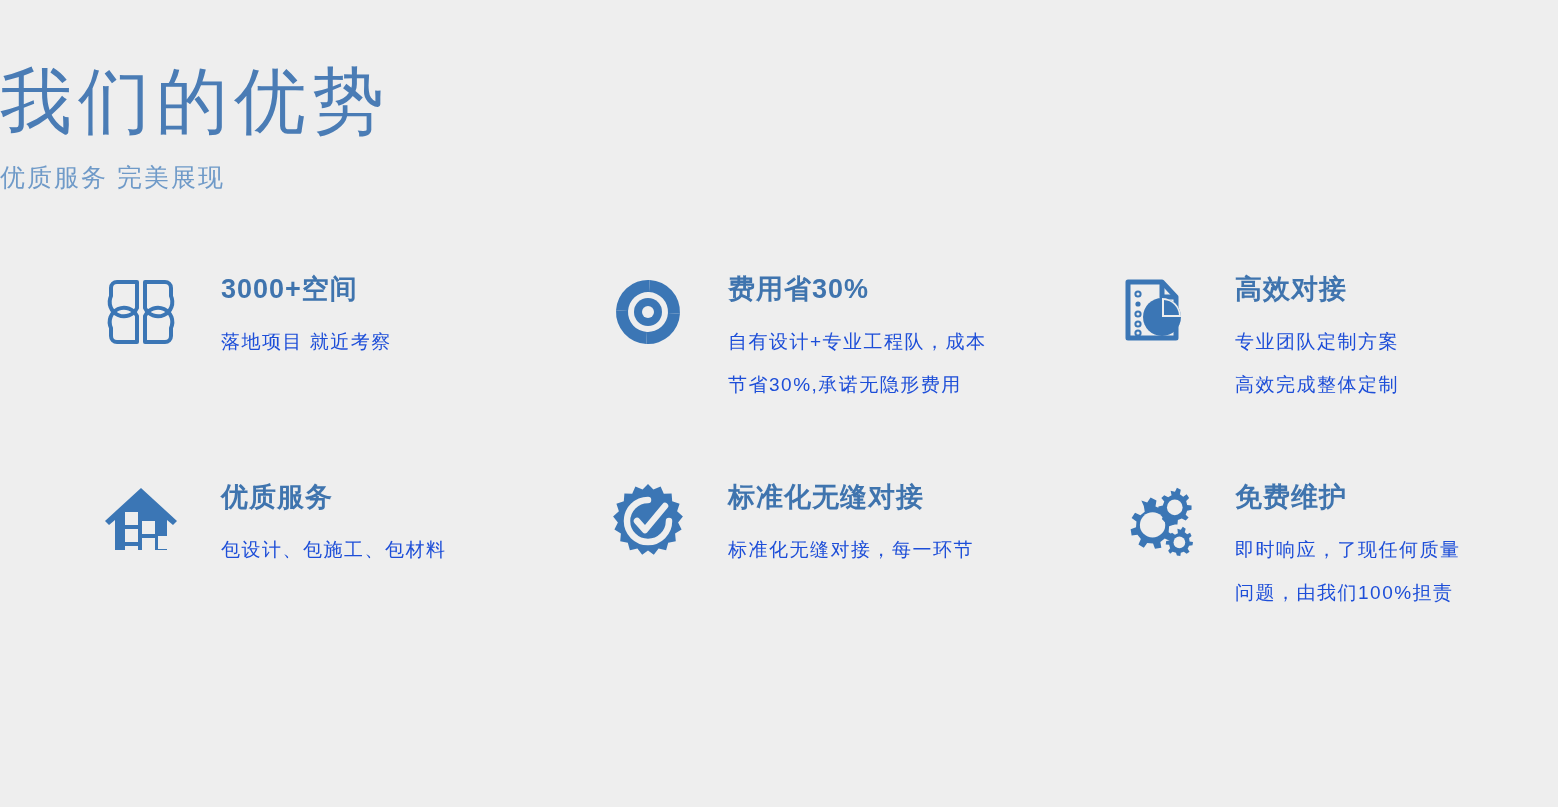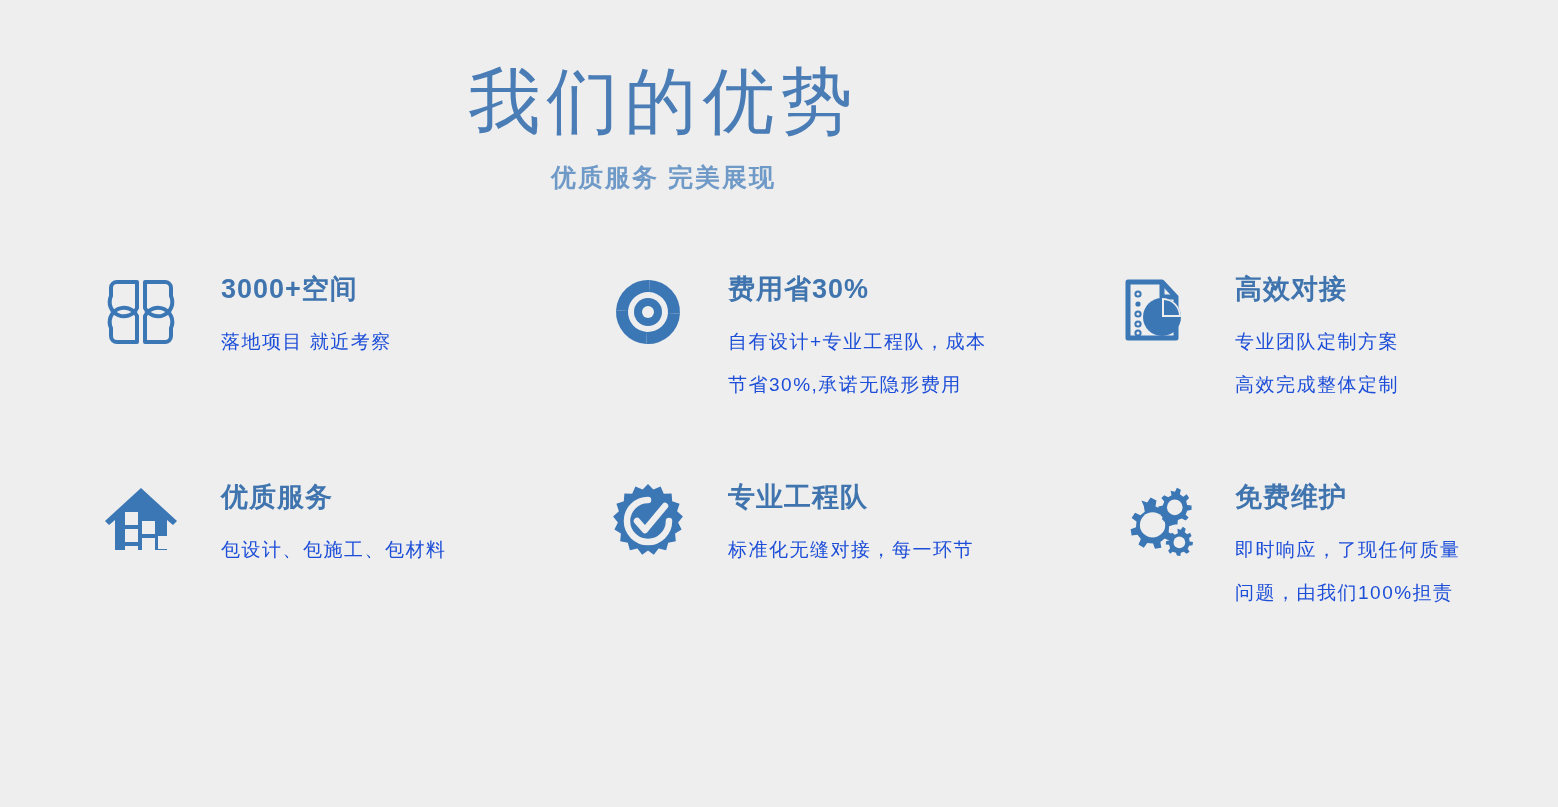--- a/index.html
+++ b/index.html
@@ -19,35 +19,35 @@
     height: 807px;
     background: #eeeeee;
   }
 
   
   .header {
     position: absolute;
     top: 58px;
     left: 0;
     width: 1327px;
-    text-align: center;
+    text-align: left;
   }
   .main-title {
     font-size: 72px;
     line-height: 86px;
     font-weight: 300;
     color: #4a7cb5;
     letter-spacing: 6px;
     margin: 0;
     white-space: nowrap;
   }
   .sub-title {
     font-size: 25px;
     line-height: 34px;
-    font-weight: 700;
+    font-weight: 400;
     color: #6f9ac8;
     letter-spacing: 2px;
     margin: 16px 0 8px 0;
     white-space: nowrap;
   }
 
   
   .grid {
     position: absolute;
     top: 272px;
@@ -189,21 +189,21 @@
       <div class="feature-icon">
         <svg width="74" height="74" viewBox="0 0 74 74" fill="none">
           <g id="seal" fill="#3b76b5">
             <path d="M37 0 L42.4 5.6 L49.6 2.6 L52.8 9.8 L60.6 9.5 L61.2 17.3 L68.6 19.8 L66.1 27.2 L71.9 32.4 L67.1 38.5 L70.6 45.4 L64.1 49.5 L64.8 57.3 L57.2 58.7 L55.1 66.2 L47.6 64.5 L42.8 70.7 L37 66.4 L31.2 70.7 L26.4 64.5 L18.9 66.2 L16.8 58.7 L9.2 57.3 L9.9 49.5 L3.4 45.4 L6.9 38.5 L2.1 32.4 L7.9 27.2 L5.4 19.8 L12.8 17.3 L13.4 9.5 L21.2 9.8 L24.4 2.6 L31.6 5.6 Z"></path>
           </g>
           <path d="M37 16 A21 21 0 1 0 58 37" stroke="#eeeeee" stroke-width="6.5" fill="none" stroke-linecap="round"></path>
           <path d="M26 37 L34 46 L54 22" stroke="#eeeeee" stroke-width="6.5" fill="none" stroke-linecap="round" stroke-linejoin="round"></path>
         </svg>
       </div>
       <div class="feature-text">
-        <div class="feature-title">专业工程队</div>
+        <div class="feature-title">标准化无缝对接</div>
         <div class="feature-line">标准化无缝对接，每一环节</div>
       </div>
     </div>
 
     <div class="feature">
       <div class="feature-icon">
         <svg width="78" height="74" viewBox="0 0 78 74" fill="none">
           <g fill="#3b76b5">
 
             <path d="M25 16 L31 18 L34.5 13 L40.5 16 L39.5 22 L45 24.5 L49 20 L53.5 24.5 L49.5 29 L52 34.5 L58 34 L59 40.5 L53.5 42.5 L53 48.5 L58 52 L54.5 57.5 L49 55 L44.5 58.5 L45.5 64.5 L39 65.5 L37 60 L31 59.5 L27.5 64.5 L22 61 L24.5 55.5 L21 51 L15 52 L14 45.5 L19.5 43.5 L20 37.5 L15 34 L18.5 28.5 L24 31 L28.5 27.5 L27.5 21.5 Z"></path>

